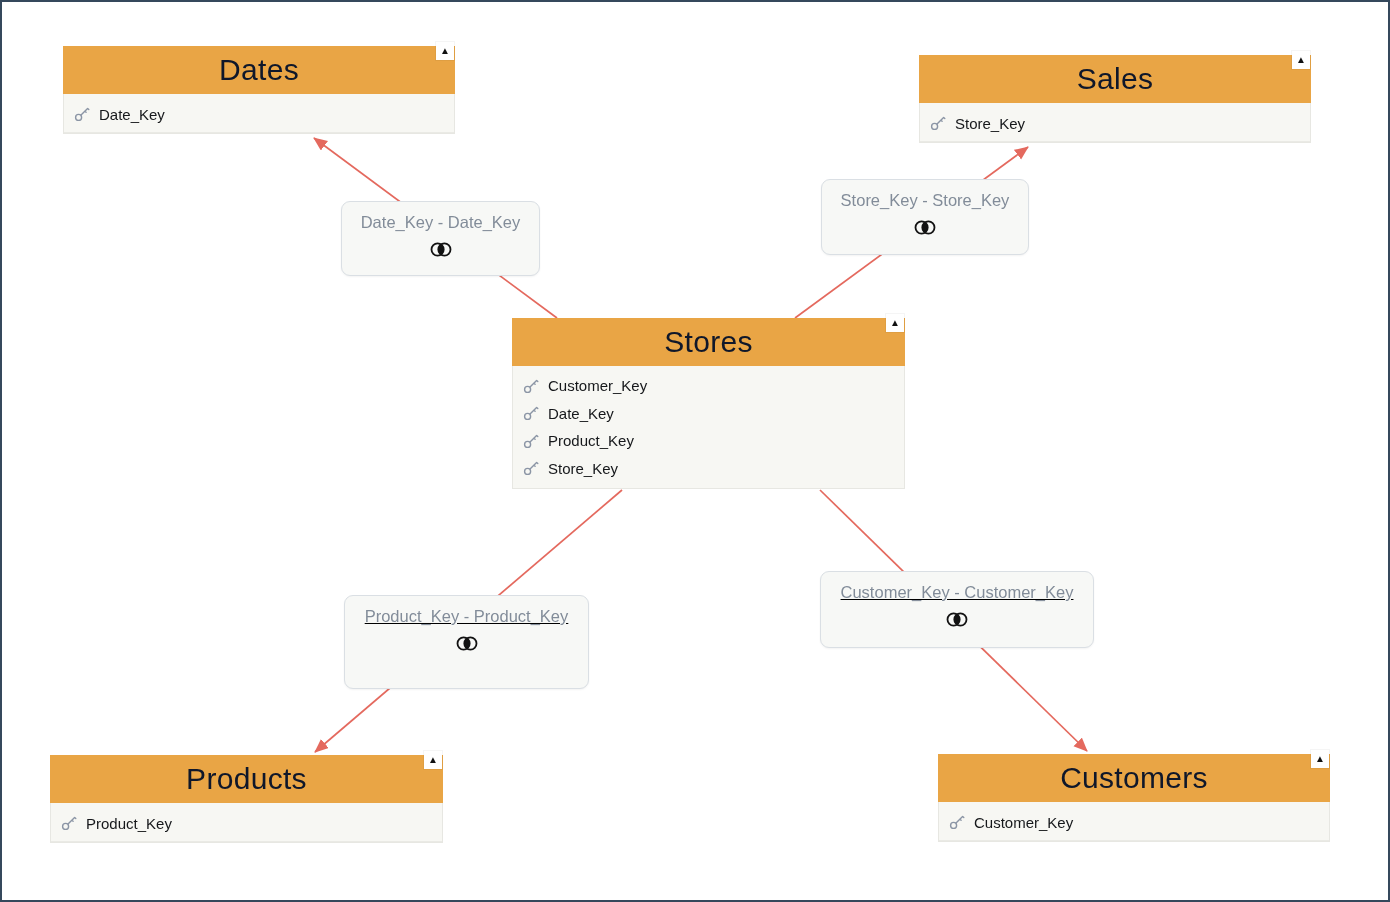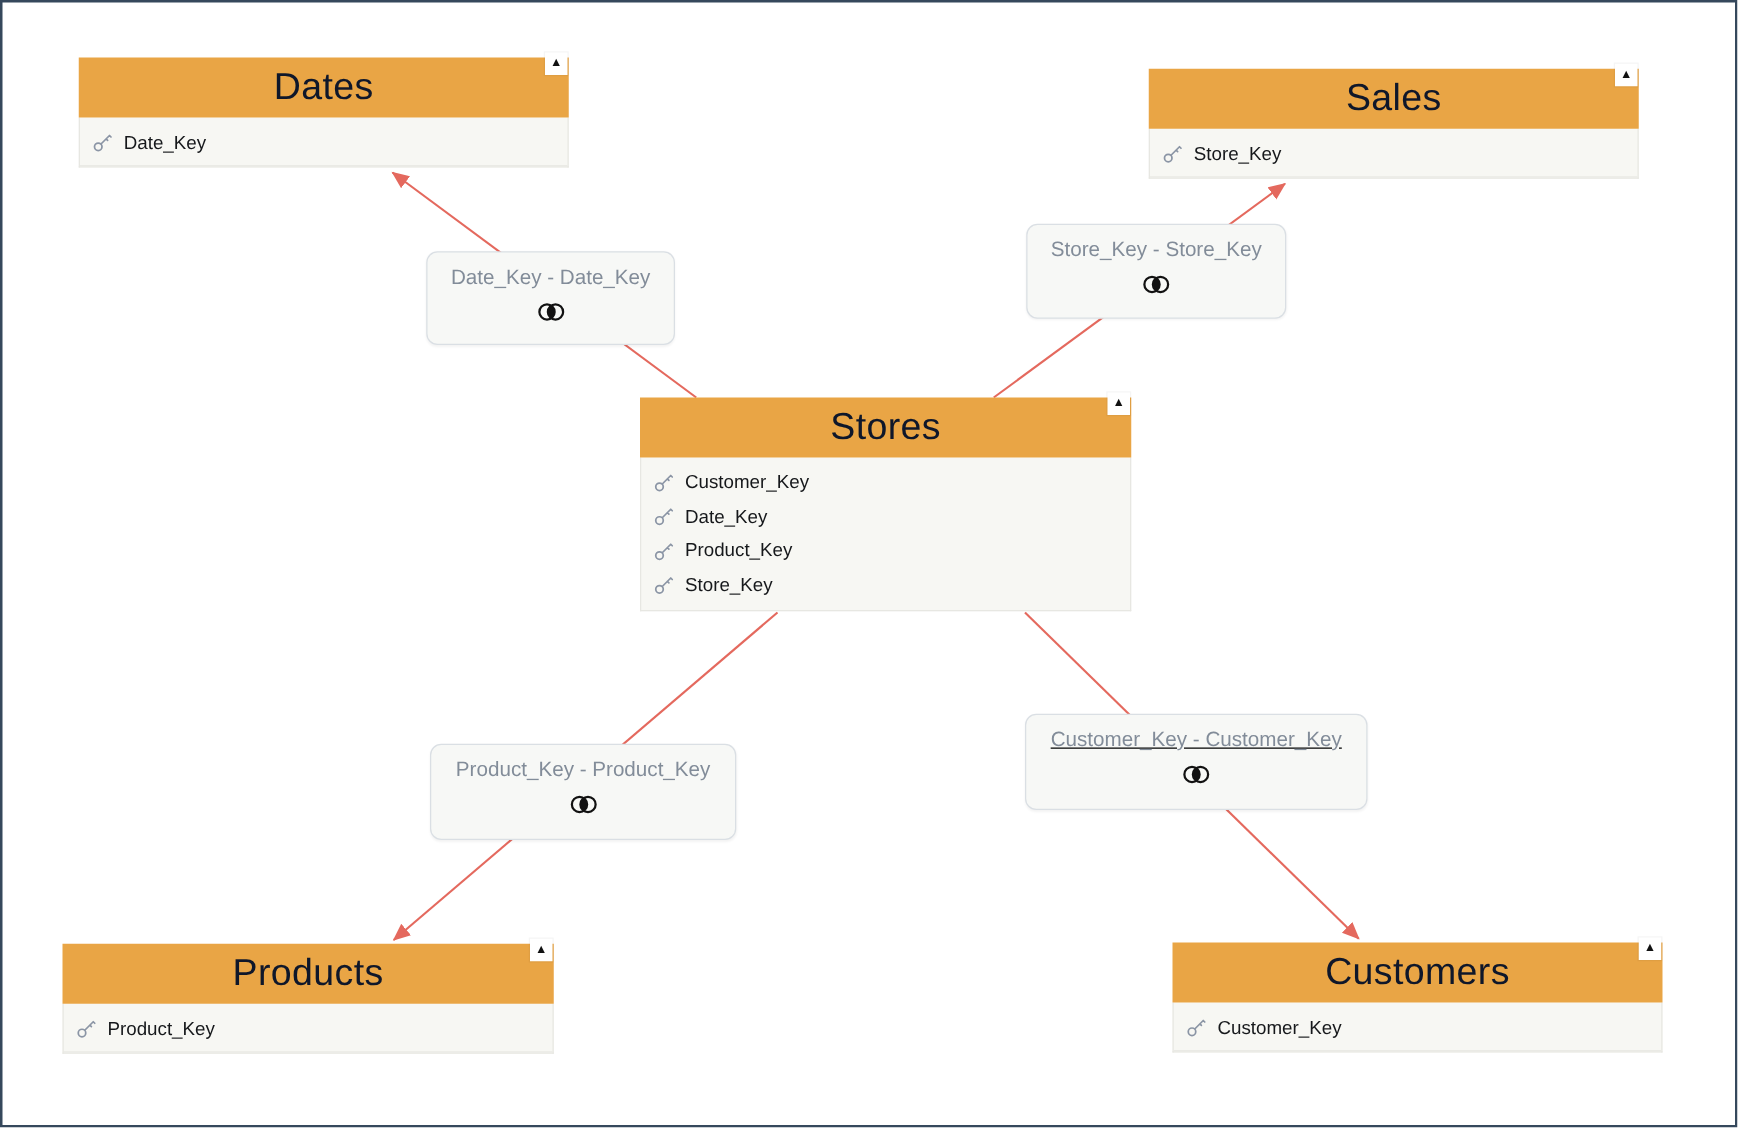--- a/index.html
+++ b/index.html
@@ -46,21 +46,21 @@
 
   
   #t-dates     { left:61px;  top:44px;  width:392px; }
   #t-stores    { left:917px; top:53px;  width:392px; }
   #t-sales     { left:510px; top:316px; width:393px; }
   #t-products  { left:48px;  top:753px; width:393px; }
   #t-customers { left:936px; top:752px; width:392px; }
 
   #r-date     { left:339px; top:199px; width:199px; height:75px; }
   #r-store    { left:819px; top:177px; width:208px; height:76px; }
-  #r-product  { left:342px; top:593px; width:245px; height:77px; }
+  #r-product  { left:342px; top:593px; width:245px; height:94px;text-decoration:underline; }
   #r-customer { left:818px; top:569px; width:274px; height:77px;text-decoration:underline; }
 </style>
 </head>
 <body>
 
 <div class="frame">
 
   <svg class="connectors" viewBox="0 0 1390 902" xmlns="http://www.w3.org/2000/svg">
     <defs>
       <marker id="arrow" markerUnits="userSpaceOnUse" markerWidth="15" markerHeight="13" refX="13" refY="6" orient="auto">

